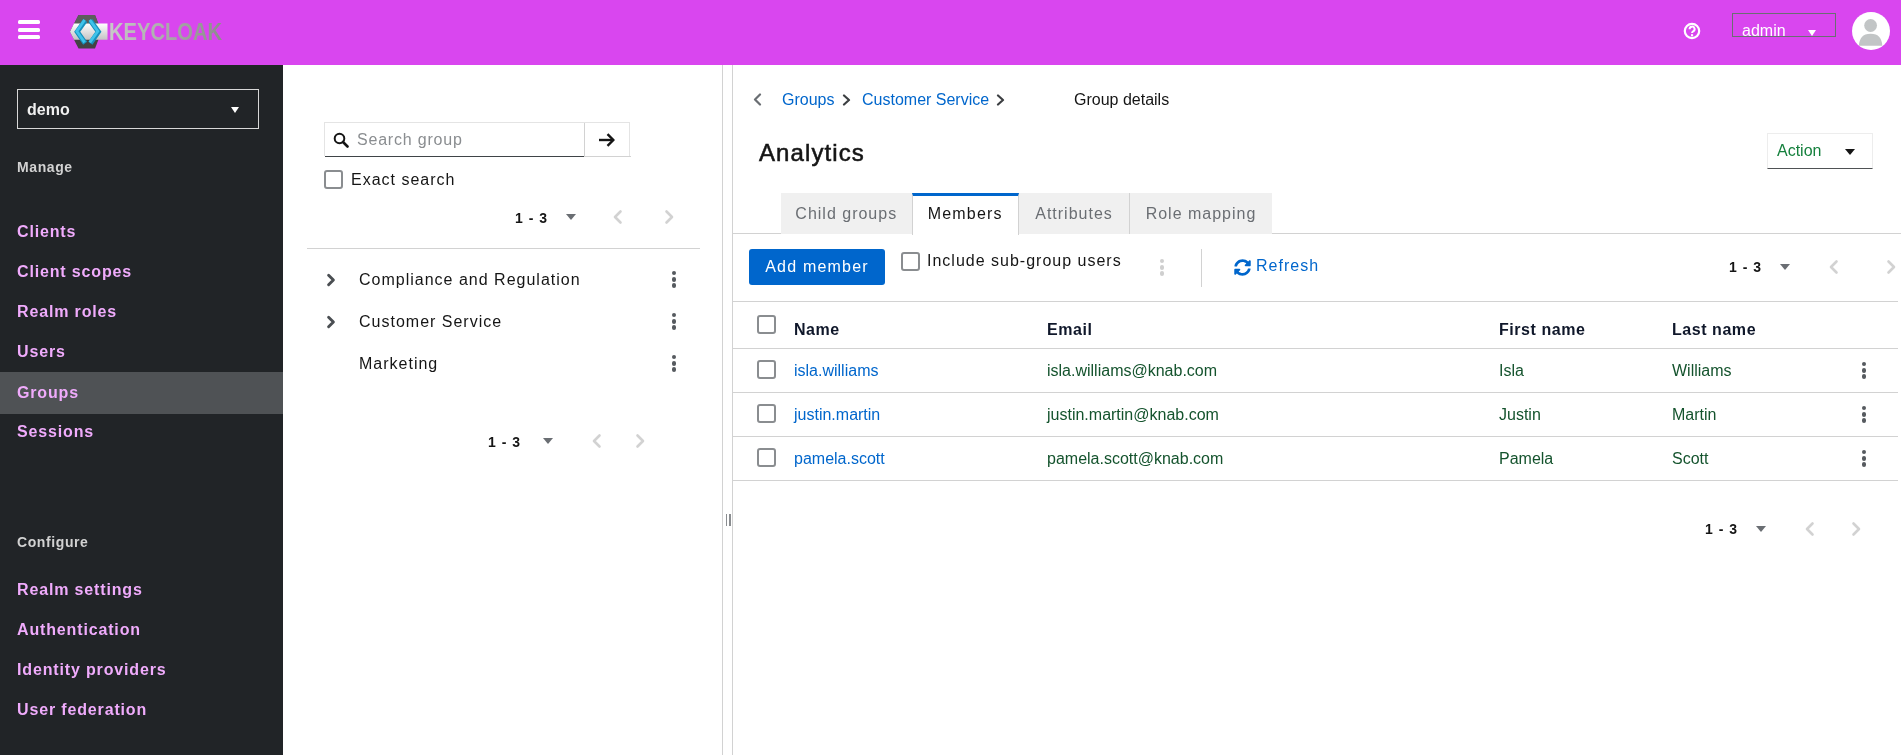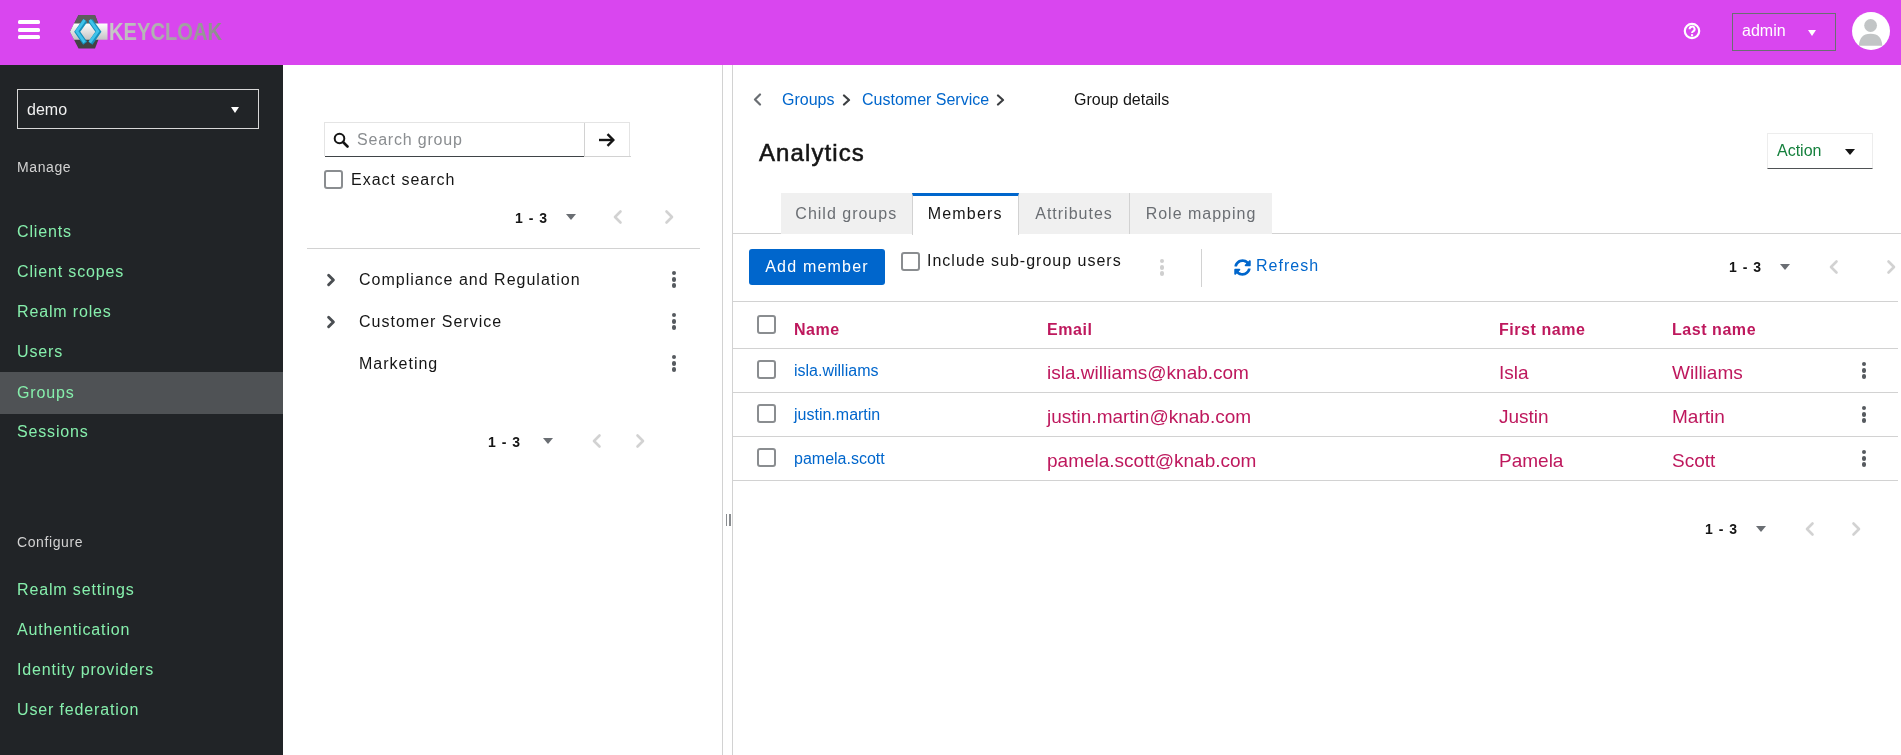--- a/index.html
+++ b/index.html
@@ -3,28 +3,28 @@
 <meta charset="utf-8">
 <style>
   * { margin:0; padding:0; box-sizing:border-box; }
   html,body { width:1901px; height:755px; overflow:hidden; background:#fff;
     font-family:"Liberation Sans", sans-serif; }
   .abs { position:absolute; }
   
   #topbar { position:absolute; left:0; top:0; width:1901px; height:65px; background:#d946ef; }
   .hbar { position:absolute; left:17.6px; width:22.5px; height:4px; background:#fff; border-radius:1.5px; }
   
-  #sidebar { position:absolute; left:0; top:65px; width:283px; height:690px; background:#212427; }
+  #sidebar { position:absolute; left:0; top:65px; width:283px; height:690px; background:#212427;font-weight:bold; }
   #realmbox { position:absolute; left:17px; top:24px; width:242px; height:39.5px;
     border:1px solid #d8d8d8; color:#f0f0f0; font-size:16px; }
   #realmbox span { position:absolute; left:9px; top:10.5px; }
   .caret-w { position:absolute; width:0; height:0; border-left:4.8px solid transparent;
     border-right:4.8px solid transparent; border-top:6px solid #fff; }
   .navsec { position:absolute; left:17px; font-size:14px; color:#d2d2d2; letter-spacing:0.6px; }
-  .navitem { position:absolute; left:0; width:283px; height:40px; color:#86efac; font-size:16px; }
+  .navitem { position:absolute; left:0; width:283px; height:40px; color:#f0abfc; font-size:16px; }
   .navitem span { position:absolute; left:17px; top:50%; transform:translateY(-50%); letter-spacing:0.85px; }
   .navitem.sel { background:#4f5255; }
   
   #panel { position:absolute; left:283px; top:65px; width:440px; height:690px; background:#fff;
     border-right:1px solid #d2d2d2; }
   #searchbox { position:absolute; left:41px; top:57px; width:306px; height:34px;
     border:1px solid #e4e4e4; border-bottom:none; }
   #searchbox .inp { position:absolute; left:0; top:0; width:259px; height:34px;
     border-bottom:1.6px solid #3f4447; }
   #searchbox .btn { position:absolute; left:259px; top:0; width:47px; height:34px;
@@ -59,22 +59,22 @@
     font-size:16px; text-align:center; line-height:41px; letter-spacing:1px; }
   #tab-active { position:absolute; left:911.5px; top:192.5px; width:107.5px; height:42px; background:#fff;
     border-left:1px solid #d2d2d2; border-right:1px solid #d2d2d2; border-top:3.3px solid #0066cc;
     color:#151515; font-size:16px; text-align:center; line-height:36px; letter-spacing:1.2px; }
   
   #addbtn { position:absolute; left:749px; top:249px; width:136px; height:36px; background:#0066cc;
     border-radius:3px; color:#fff; font-size:16px; text-align:center; line-height:36px; letter-spacing:1.2px; }
   .vdiv { position:absolute; width:1px; background:#d2d2d2; }
   
   .tline { position:absolute; left:733px; width:1165px; height:1px; background:#d2d2d2; }
-  .th { position:absolute; font-size:16px; font-weight:bold; color:#be185d; letter-spacing:0.55px; }
-  .td { position:absolute; font-size:19px; color:#be185d;text-align:right; }
+  .th { position:absolute; font-size:16px; font-weight:bold; color:#0f172a; letter-spacing:0.55px; }
+  .td { position:absolute; font-size:16px; color:#14532d;text-align:right; }
   .tdl { position:absolute; font-size:16px; color:#0066cc; }
 </style>
 </head>
 <body>
 
 <div id="topbar">
   <div class="hbar" style="top:20.1px"></div>
   <div class="hbar" style="top:27.6px"></div>
   <div class="hbar" style="top:35.2px"></div>
 
@@ -98,21 +98,21 @@
     <path d="M21.8 5.9 L29.8 17.2 L21.8 28.4" fill="none" stroke="#3fc3ea" stroke-width="2.8"></path>
     <text x="41" y="26" font-size="23" font-weight="bold" textLength="113" lengthAdjust="spacingAndGlyphs" fill="url(#tg)" font-family="Liberation Sans">KEYCLOAK</text>
   </svg>
 
   <svg class="abs" style="left:1683px; top:22px" width="18" height="18" viewBox="0 0 18 18">
     <circle cx="9" cy="9" r="7.2" fill="none" stroke="#fff" stroke-width="2.2"></circle>
     <path d="M6.6 7.2 A2.5 2.5 0 1 1 9.9 9.5 Q9.05 10 9.05 10.9" fill="none" stroke="#fff" stroke-width="2"></path>
     <rect x="8" y="12.2" width="2.1" height="2.1" fill="#fff"></rect>
   </svg>
 
-  <div class="abs" style="left:1732px; top:13px; width:104px; height:38px; border:1px solid #6a6e73;">
+  <div class="abs" style="left:1732px; top:13px; width:104px; height:24px; border:1px solid #6a6e73;">
     <span style="position:absolute; left:9px; top:8px; font-size:16px; color:#fff;">admin</span>
     <div class="caret-w" style="left:75px; top:16px;"></div>
   </div>
 
   <svg class="abs" style="left:1852px; top:12px" width="38" height="38" viewBox="0 0 38 38">
     <defs>
         <clipPath id="av">
           <circle cx="19" cy="19" r="19"></circle>
         </clipPath>
       </defs>

